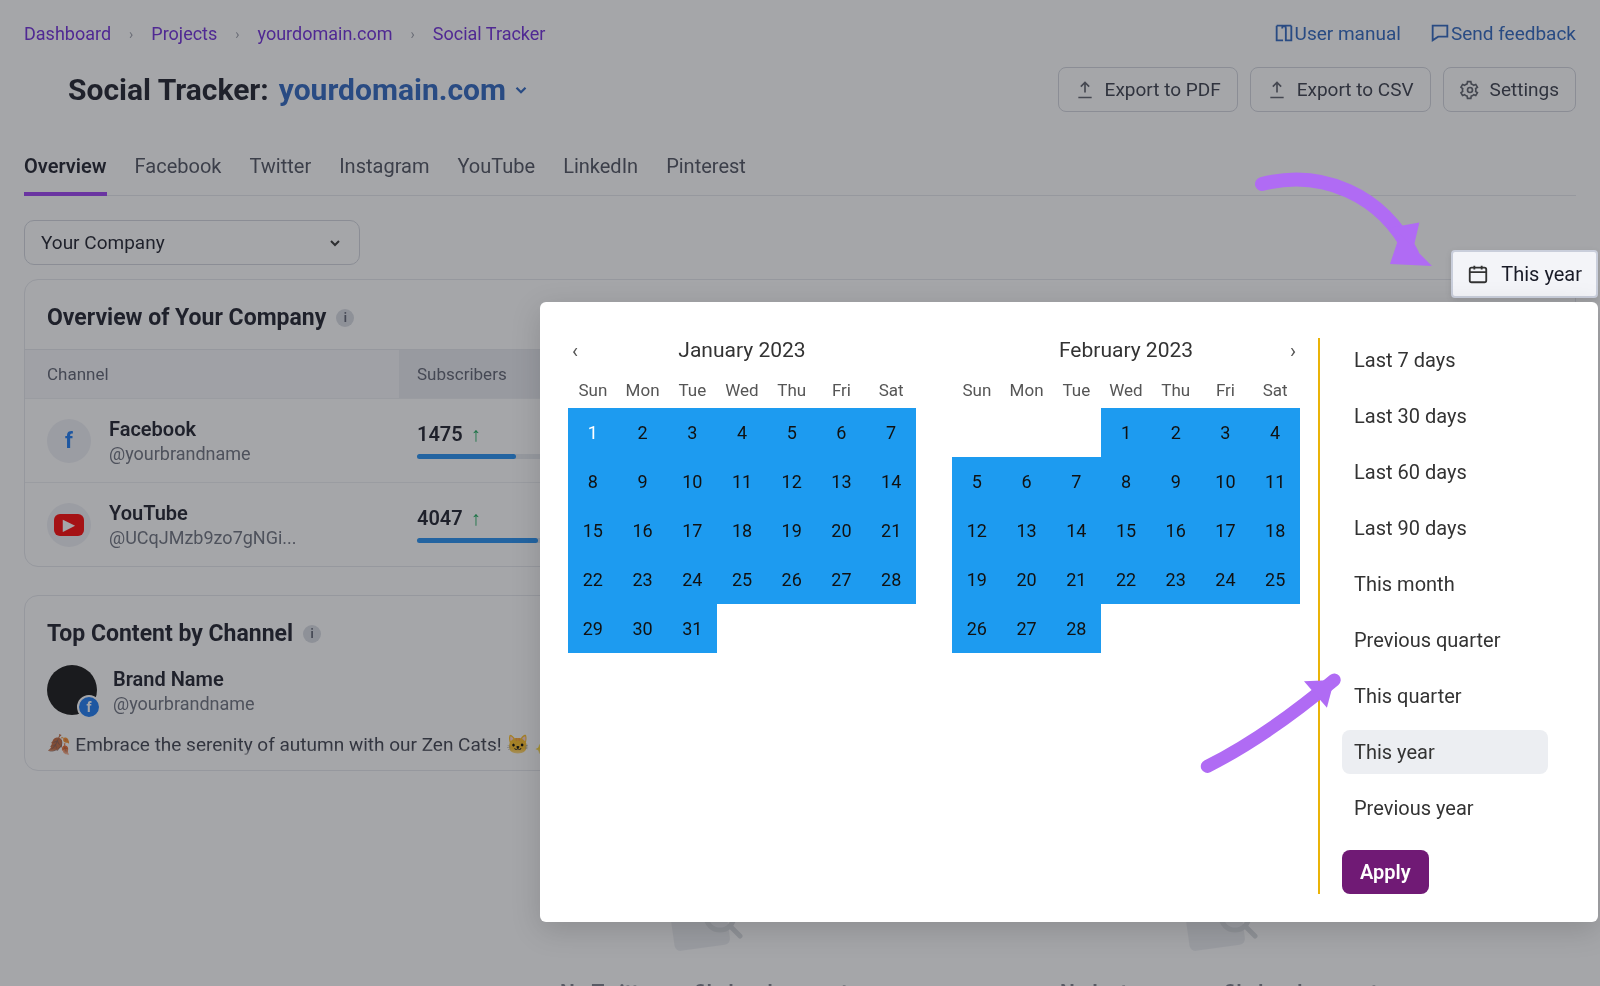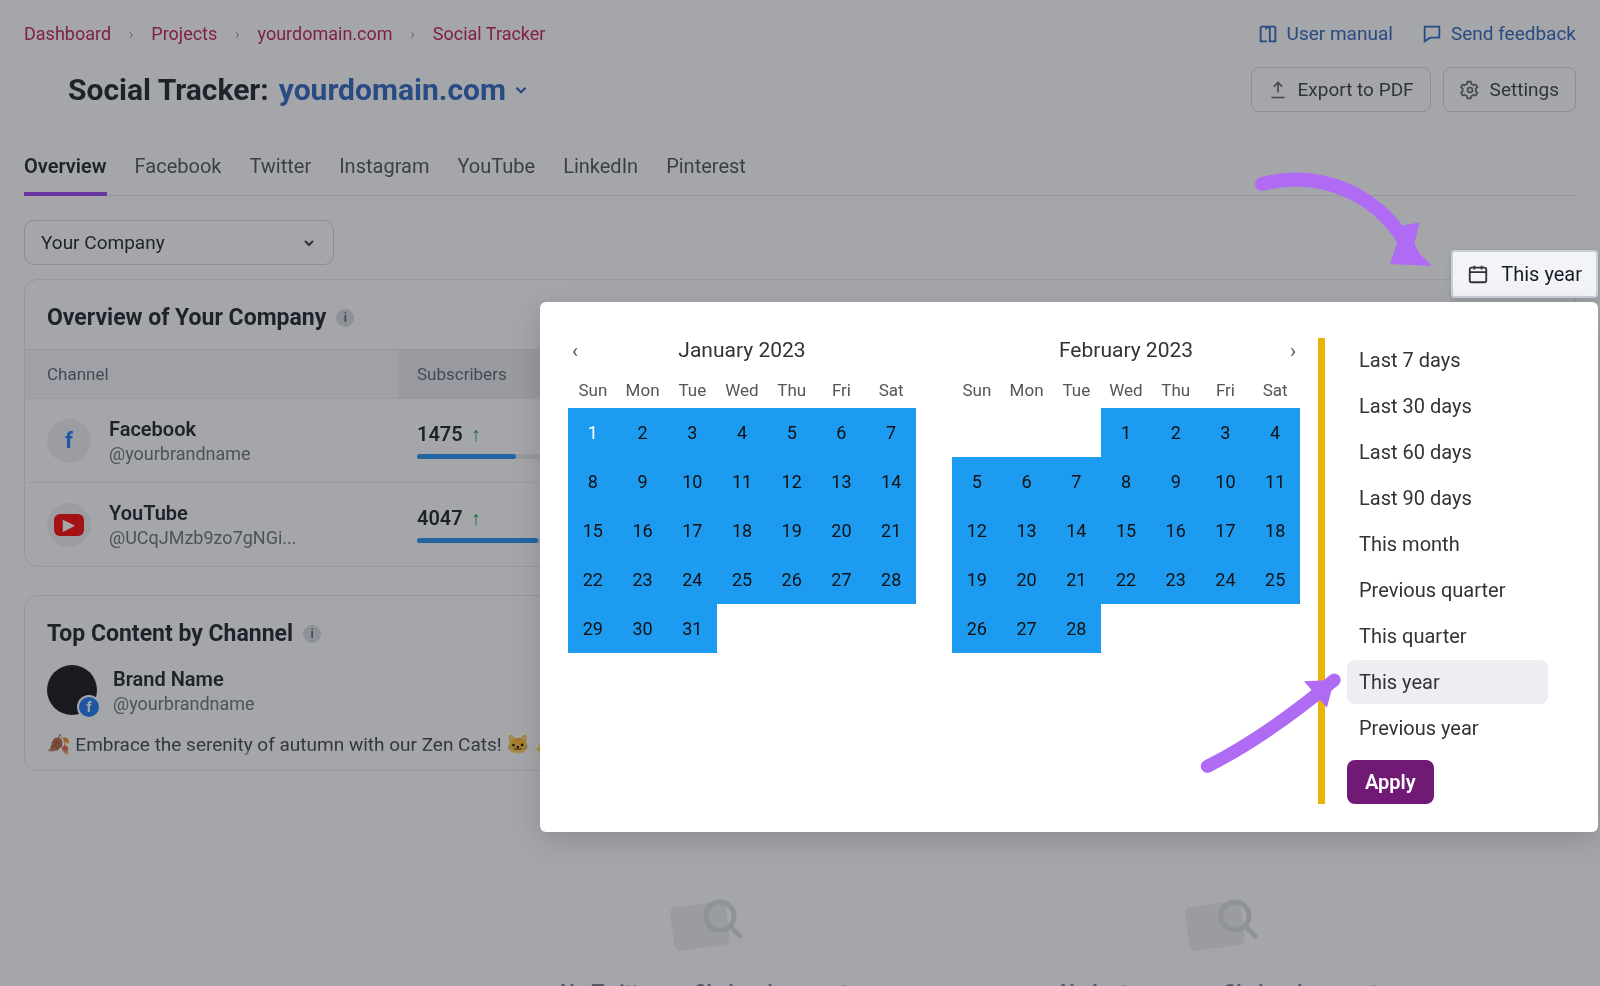--- a/index.html
+++ b/index.html
@@ -1,34 +1,34 @@
 <!DOCTYPE html>
 <html><head>
 <meta charset="utf-8">
 <style>
 * { margin: 0; padding: 0; box-sizing: border-box; }
 body { font-family: -apple-system, BlinkMacSystemFont, "Segoe UI", Roboto, Helvetica, Arial, sans-serif; background: #fff; color: #191b27; width: 1600px; height: 986px; overflow: hidden; position: relative; }
 .page { padding: 22px 24px; position: relative; }
 .topbar { display: flex; justify-content: space-between; align-items: center; margin-bottom: 22px; }
 .breadcrumb { display: flex; align-items: center; gap: 18px; font-size: 18px; color: #5a5e6d; }
-.breadcrumb a { color: #be185d; text-decoration: none; }
+.breadcrumb a { color: #6d28d9; text-decoration: none; }
 .breadcrumb .chev { color: #9a9da8; font-size: 14px; }
 .top-links { display: flex; gap: 28px; align-items: center; }
-.tlink { display: flex; align-items: center; gap: 8px; color: #2a63be; font-size: 19px; cursor: pointer; }
+.tlink { display: flex; align-items: flex-start; gap: 0; color: #2a63be; font-size: 19px; cursor: pointer; }
 .tlink svg { stroke: #2a63be; }
 .heading-row { display: flex; align-items: center; justify-content: space-between; margin-bottom: 36px; }
 .heading { font-size: 30px; font-weight: 700; display: flex; align-items: center; gap: 10px; margin-left: 44px; }
 .heading .domain { color: #2a63be; font-weight: 700; display: flex; align-items: center; gap: 6px; cursor: pointer; }
 .actions { display: flex; gap: 12px; }
 .btn { display: inline-flex; align-items: center; gap: 10px; border: 1px solid #d2d5dd; background: #fff; color: #363a47; border-radius: 8px; padding: 10px 16px; font-size: 19px; cursor: pointer; }
 .btn svg { stroke: #5b5e68; }
 .tabs { display: flex; gap: 28px; border-bottom: 1px solid #e5e7ec; margin-bottom: 24px; }
 .tab { font-size: 20px; color: #4b4f5c; padding: 6px 0 14px 0; cursor: pointer; }
 .tab.active { color: #191b27; font-weight: 600; border-bottom: 4px solid #9a3bf2; margin-bottom: -1px; }
-.company-select { display: inline-flex; align-items: center; justify-content: space-between; width: 310px; border: 1px solid #d2d5dd; border-radius: 10px; padding: 10px 16px; font-size: 19px; cursor: pointer; }
+.company-select { display: inline-flex; align-items: center; justify-content: space-between; width: 336px; border: 1px solid #d2d5dd; border-radius: 10px; padding: 10px 16px; font-size: 19px; cursor: pointer; }
 .section-title { font-size: 23px; font-weight: 700; display: flex; align-items: center; gap: 10px; padding: 24px 22px 18px 22px; }
 .info-dot { width: 18px; height: 18px; border-radius: 50%; background: #d8dbe2; color: #5a5e6d; font-size: 12px; display: inline-flex; align-items: center; justify-content: center; font-weight: 700; font-style: normal; }
 .card { border: 1px solid #e5e7ec; border-radius: 14px; margin-top: 14px; background: #fff; }
 .table-head { display: flex; align-items: center; padding: 0 22px; color: #5a5e6d; font-size: 17px; background: #f6f7fa; border-top: 1px solid #e5e7ec; }
 .th-channel { width: 370px; padding: 14px 0; }
 .th-subs { flex: 1; padding: 14px 0; background: #e9ebef; padding-left: 18px; margin-left: -18px; }
 .row { display: flex; align-items: center; padding: 18px 22px; border-top: 1px solid #eceef2; }
 .ch-cell { display: flex; align-items: center; gap: 18px; width: 370px; }
 .ch-icon { width: 44px; height: 44px; border-radius: 50%; background: #eef0f5; display: flex; align-items: center; justify-content: center; }
 .fb-blue { color: #1877f2; }
@@ -69,21 +69,21 @@
 .month-head { display: flex; align-items: center; justify-content: center; gap: 12px; font-size: 21px; color: #333; margin-bottom: 18px; position: relative; }
 .nav-chev { position: absolute; top: 0; width: 26px; height: 26px; display: flex; align-items: center; justify-content: center; cursor: pointer; color: #555; font-size: 20px; }
 .nav-chev.left { left: -6px; }
 .nav-chev.right { right: -6px; }
 .dow { display: grid; grid-template-columns: repeat(7, 1fr); text-align: center; font-size: 17px; color: #555; margin-bottom: 8px; }
 .days { display: grid; grid-template-columns: repeat(7, 1fr); }
 .day { height: 49px; display: flex; align-items: center; justify-content: center; font-size: 18px; color: #222; cursor: pointer; }
 .day.sel { background: #1d9bf0; color: #111; }
 .day.sel.first { color: #fff; }
 .day.empty { background: transparent; cursor: default; }
-.preset-col { width: 230px; margin-left: 18px; padding-left: 22px; border-left: 7px solid #eab308; display: flex; flex-direction: column; gap: 2px; }
+.preset-col { width: 230px; margin-left: 18px; padding-left: 22px; border-left: 2px solid #eab308; display: flex; flex-direction: column; gap: 12px; }
 .preset { font-size: 20px; color: #333; padding: 10px 12px; border-radius: 8px; cursor: pointer; }
 .preset.active { background: #eceef2; }
 .apply-btn { margin-top: 8px; background: #701a75; color: #fff; border-radius: 8px; padding: 10px 18px; font-size: 20px; font-weight: 600; display: inline-flex; cursor: pointer; width: fit-content; }
 
 
 .arrow-anno { position: absolute; z-index: 40; pointer-events: none; }
 .arrow-anno.a1 { right: 158px; top: 164px; width: 190px; height: 140px; }
 .arrow-anno.a2 { left: 1190px; top: 668px; width: 180px; height: 100px; transform: rotate(-10deg); }
 </style>
 </head>
@@ -126,20 +126,26 @@
             <path d="M6 9l6 6 6-6"></path>
           </svg>
       </span>
     </div>
     <div class="actions">
       <div class="btn">
         <svg width="20" height="20" viewBox="0 0 24 24" fill="none" stroke-width="2">
             <path d="M12 3v12M7 8l5-5 5 5M4 21h16"></path>
           </svg>
         <span>Export to PDF</span>
+      </div>
+      <div class="btn">
+        <svg width="20" height="20" viewBox="0 0 24 24" fill="none" stroke-width="2">
+            <path d="M12 3v12M7 8l5-5 5 5M4 21h16"></path>
+          </svg>
+        <span>Export to CSV</span>
       </div>
       <div class="btn">
         <svg width="20" height="20" viewBox="0 0 24 24" fill="none" stroke-width="2">
             <circle cx="12" cy="12" r="3"></circle>
             <path d="M19 12a7 7 0 00-.2-1.7l2.1-1.6-2-3.4-2.5 1a7 7 0 00-2.9-1.7L13 2h-4l-.5 2.6a7 7 0 00-2.9 1.7l-2.5-1-2 3.4 2.1 1.6A7 7 0 003 12c0 .6.1 1.1.2 1.7L1.1 15.3l2 3.4 2.5-1a7 7 0 002.9 1.7L9 22h4l.5-2.6a7 7 0 002.9-1.7l2.5 1 2-3.4-2.1-1.6c.1-.6.2-1.1.2-1.7z"></path>
           </svg>
         <span>Settings</span>
       </div>
     </div>
   </div>

